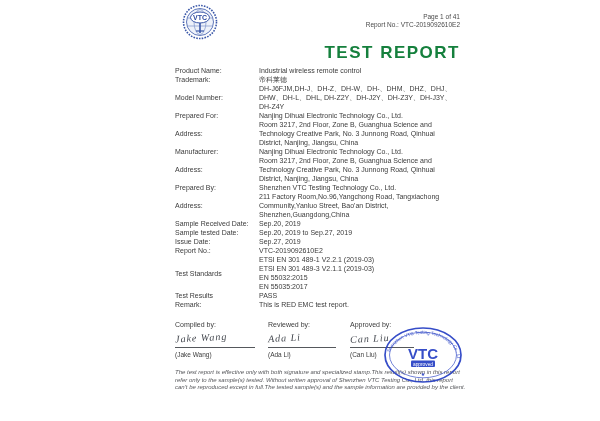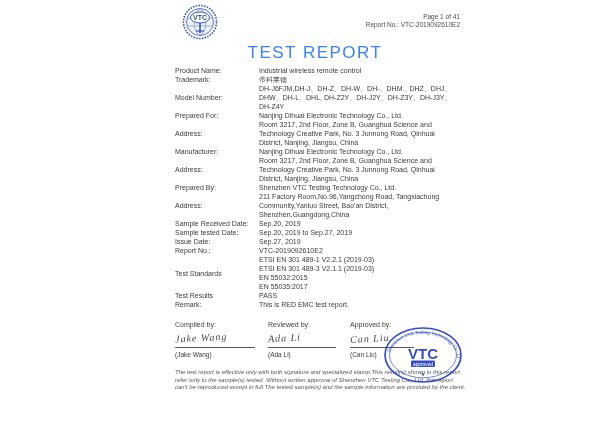--- a/index.html
+++ b/index.html
@@ -7,22 +7,22 @@
   body { font-family: "Liberation Sans", sans-serif; color: #3b3b3b; }
   .page { position: relative; width: 600px; height: 421px; background: #fff; }
 
   
   .logo-wrap { position: absolute; left: 182px; top: 4px; width: 36px; height: 36px; }
   .page-info { position: absolute; top: 13px; right: 140px; text-align: right;
                font-size: 6.5px; line-height: 8px; color: #4a4a4a; }
 
   
   .report-title { position: absolute; top: 43px; left: 170px; width: 290px;
-                  text-align: center; font-size: 17px; letter-spacing: 1.5px;
-                  font-weight: 400; color: #3b82f6; }
+                  text-align: right; font-size: 17px; letter-spacing: 1.5px;
+                  font-weight: 700; color: #15803d; }
 
   
   .fields { position: absolute; left: 175px; top: 66px; width: 287px;
             font-size: 7px; line-height: 9px; }
   .field-row { display: flex; align-items: center; }
   .field-label { width: 84px; flex: 0 0 84px; color: #3b3b3b; }
   .field-value { width: 200px; max-width: 200px; white-space: pre-line; color: #3b3b3b; }
 
   
   .signatures { position: absolute; left: 175px; top: 321px; width: 292px;

